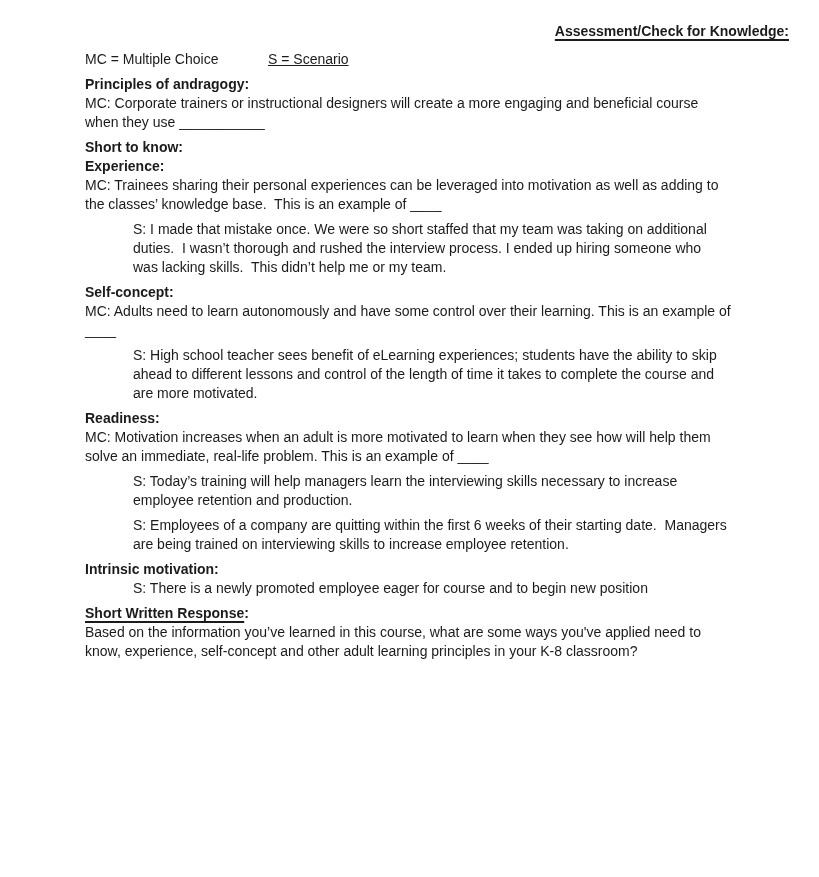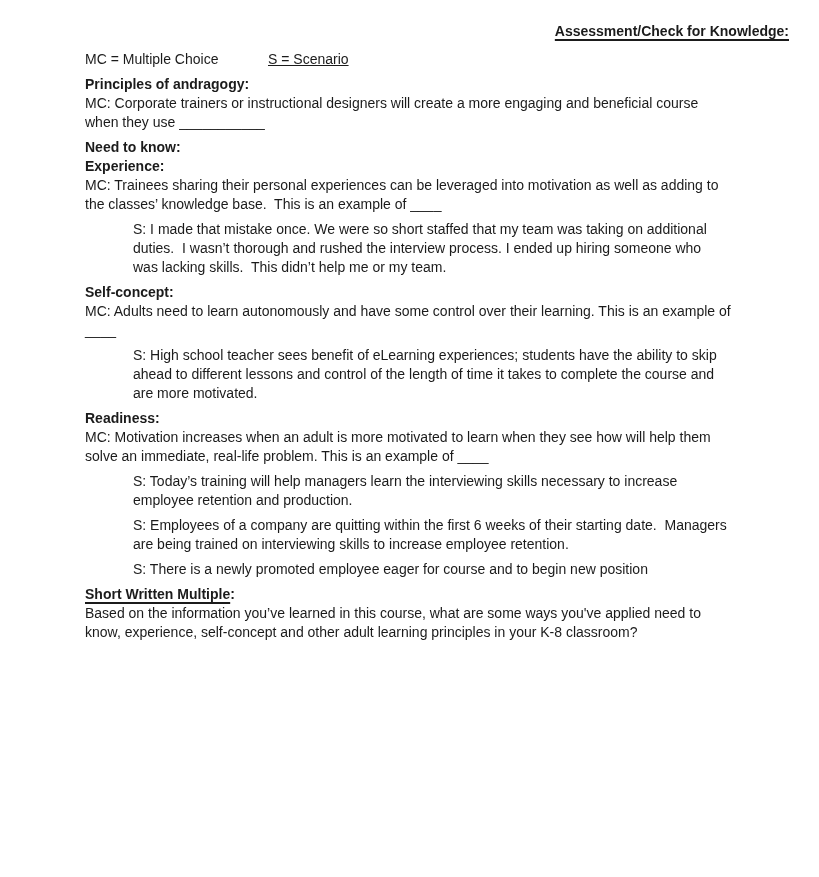--- a/index.html
+++ b/index.html
@@ -43,21 +43,21 @@
   <span class="legend-mc">MC = Multiple Choice</span><span>S = Scenario</span>
 </div>
 
 <div class="section">
   <div class="section-heading">Principles of andragogy:</div>
   <p class="para">MC: Corporate trainers or instructional designers will create a more engaging and beneficial course
 when they use ___________</p>
 </div>
 
 <div class="section">
-  <div class="section-heading">Need to know:</div>
+  <div class="section-heading">Short to know:</div>
 </div>
 
 <div class="section">
   <div class="section-heading">Experience:</div>
   <p class="para">MC: Trainees sharing their personal experiences can be leveraged into motivation as well as adding to
 the classes’ knowledge base.  This is an example of ____</p>
   <p class="para scenario">S: I made that mistake once. We were so short staffed that my team was taking on additional
 duties.  I wasn’t thorough and rushed the interview process. I ended up hiring someone who
 was lacking skills.  This didn’t help me or my team.</p>
 </div>
@@ -78,20 +78,21 @@
   <p class="para scenario">S: Today’s training will help managers learn the interviewing skills necessary to increase
 employee retention and production.</p>
 </div>
 
 <div class="section">
   <p class="para scenario">S: Employees of a company are quitting within the first 6 weeks of their starting date.  Managers
 are being trained on interviewing skills to increase employee retention.</p>
 </div>
 
 <div class="section">
+  <div class="section-heading">Intrinsic motivation:</div>
   <p class="para scenario">S: There is a newly promoted employee eager for course and to begin new position</p>
 </div>
 
 <div class="section">
-  <div class="footer-heading"><span class="underlined">Short Written Multiple</span><span>:</span></div>
+  <div class="footer-heading"><span class="underlined">Short Written Response</span><span>:</span></div>
   <p class="para">Based on the information you’ve learned in this course, what are some ways you've applied need to
 know, experience, self-concept and other adult learning principles in your K-8 classroom?</p>
 </div>
 
 </body></html>

